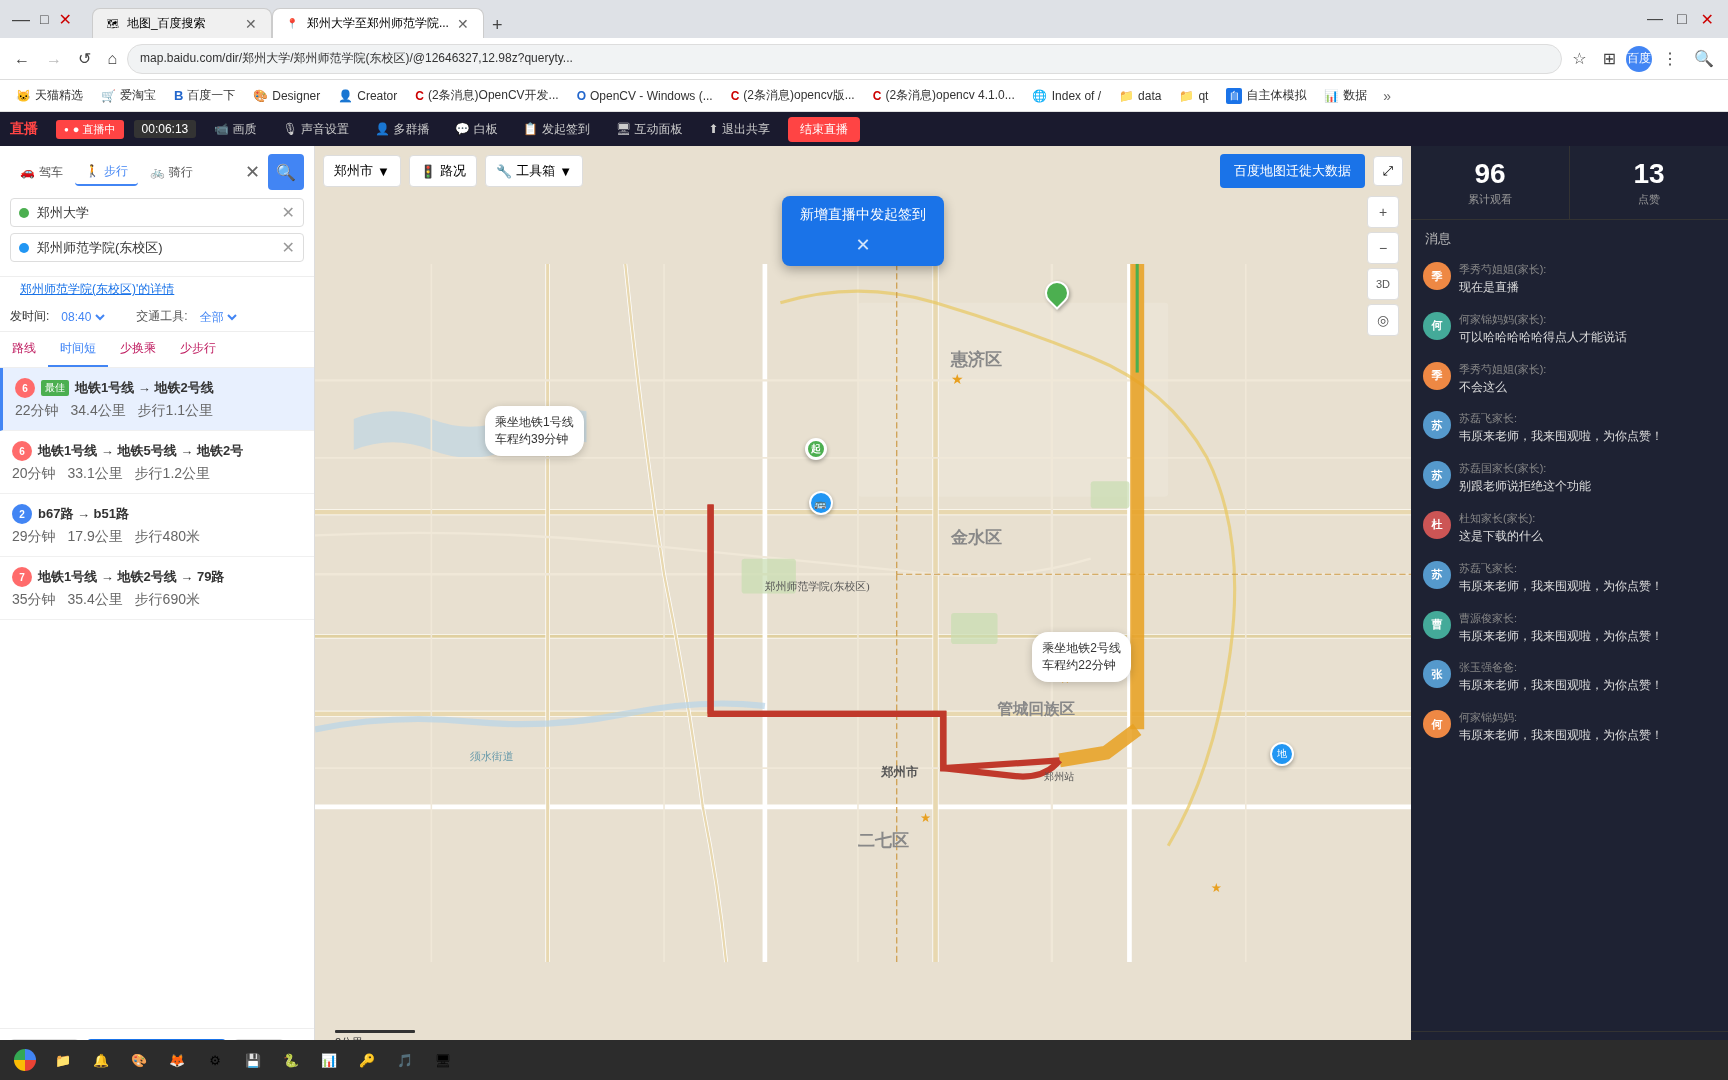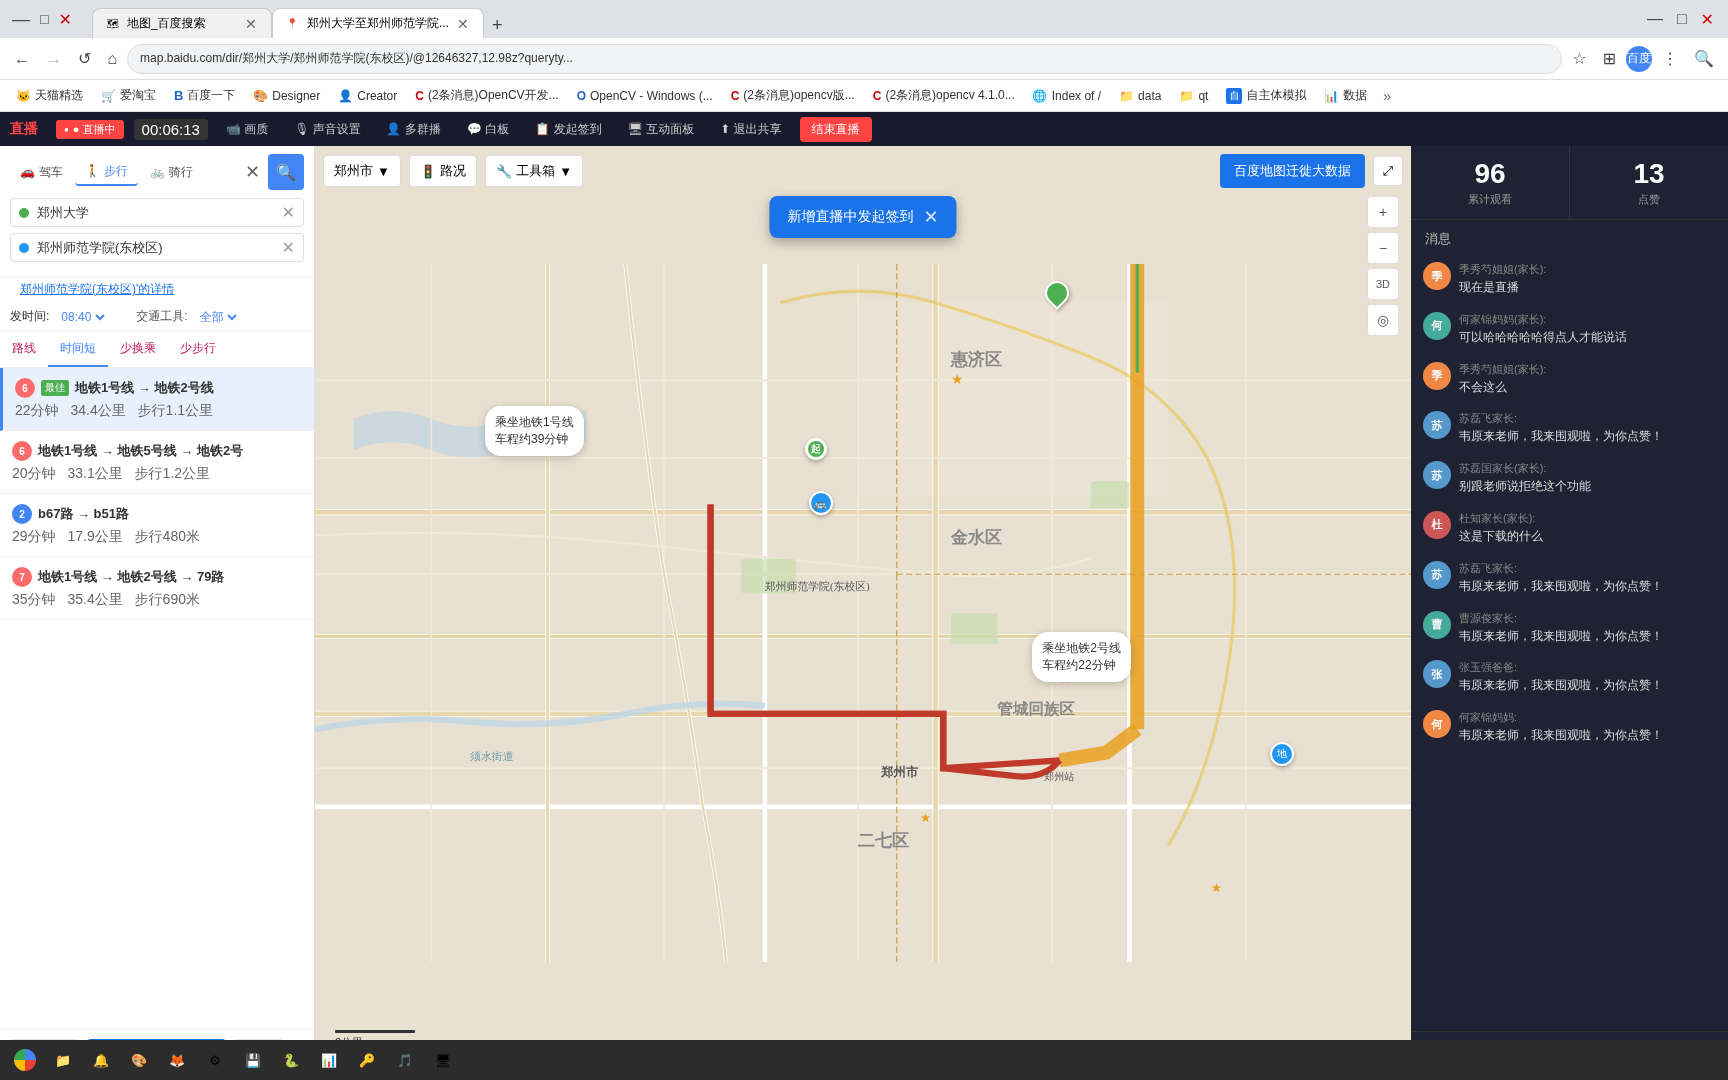--- a/index.html
+++ b/index.html
@@ -28,21 +28,21 @@
     
     .bookmarks-bar { background: #fff; height: 32px; display: flex; align-items: center; padding: 0 8px; gap: 2px; border-bottom: 1px solid #e0e0e0; overflow: hidden; }
     .bookmark-item { display: flex; align-items: center; gap: 4px; padding: 3px 8px; border-radius: 4px; cursor: pointer; font-size: 12px; color: #333; white-space: nowrap; }
     .bookmark-icon { font-size: 12px; }
     .bookmarks-overflow { padding: 3px 6px; cursor: pointer; font-size: 14px; color: #666; }
 
     
     .live-bar { background: #1a1a2e; height: 34px; display: flex; align-items: center; padding: 0 10px; gap: 10px; color: #fff; font-size: 12px; }
     .live-logo { color: #ff4444; font-weight: bold; font-size: 14px; margin-right: 8px; }
     .live-indicator { background: #ff4444; color: #fff; padding: 2px 8px; border-radius: 3px; font-size: 11px; display: flex; align-items: center; gap: 4px; }
-    .live-timer { background: #333; padding: 2px 8px; border-radius: 3px; font-size: 15px; }
+    .live-timer { background: #333; padding: 2px 8px; border-radius: 3px; font-size: 12px; }
     .live-btn { background: none; border: none; color: #ccc; cursor: pointer; font-size: 12px; display: flex; align-items: center; gap: 4px; padding: 2px 8px; }
     .live-end-btn { background: #ff4444; color: #fff; border: none; padding: 4px 12px; border-radius: 4px; font-size: 12px; cursor: pointer; }
 
     
     .main-content { display: flex; height: calc(1080px - 38px - 42px - 32px - 34px); position: relative; }
 
     
     .left-panel { width: 315px; background: #fff; border-right: 1px solid #ddd; display: flex; flex-direction: column; z-index: 10; }
     .route-header { padding: 8px 10px; border-bottom: 1px solid #eee; }
     .transport-tabs { display: flex; align-items: center; gap: 2px; margin-bottom: 8px; }
@@ -120,21 +120,21 @@
     .messages-list { flex: 1; overflow-y: auto; }
     .message-item { display: flex; align-items: flex-start; padding: 8px 12px; gap: 8px; }
     .msg-avatar { width: 28px; height: 28px; border-radius: 50%; flex-shrink: 0; display: flex; align-items: center; justify-content: center; font-size: 11px; color: #fff; font-weight: bold; }
     .msg-content { flex: 1; }
     .msg-sender { font-size: 11px; color: #888; margin-bottom: 2px; }
     .msg-text { font-size: 12px; color: #ddd; line-height: 1.4; }
     .msg-input-row { padding: 10px 12px; border-top: 1px solid #333; display: flex; align-items: center; }
     .msg-input { flex: 1; background: #2d3348; border: 1px solid #444; border-radius: 4px; padding: 6px 10px; color: #ccc; font-size: 12px; outline: none; }
 
     
-    .notification-popup { position: absolute; top: 50px; left: 50%; transform: translateX(-50%); background: #1a73e8; color: #fff; padding: 10px 18px; border-radius: 8px; font-size: 14px; z-index: 20; display: flex; align-items: center; gap: 10px; box-shadow: 0 4px 12px rgba(0,0,0,0.3); }
+    .notification-popup { position: absolute; top: 50px; left: 50%; transform: translateX(-50%); background: #1a73e8; color: #fff; padding: 10px 18px; border-radius: 8px; font-size: 14px; z-index: 20; display: flex; align-items: center; gap: 10px; box-shadow: 0 4px 12px rgba(0,0,0,0.3); flex-direction: column; }
     .notif-close { cursor: pointer; font-size: 18px; opacity: 0.8; }
 
     
     .map-scale { position: absolute; bottom: 30px; left: 20px; z-index: 5; }
     .scale-bar { width: 80px; height: 3px; background: #333; border-radius: 1px; }
     .scale-label { font-size: 11px; color: #333; margin-top: 2px; }
 
     
     .map-status { position: absolute; bottom: 0; left: 0; right: 0; background: rgba(255,255,255,0.9); height: 28px; display: flex; align-items: center; padding: 0 10px; font-size: 11px; color: #555; gap: 6px; border-top: 1px solid #ddd; z-index: 5; }
     .status-link { color: #1a73e8; cursor: pointer; text-decoration: none; }

